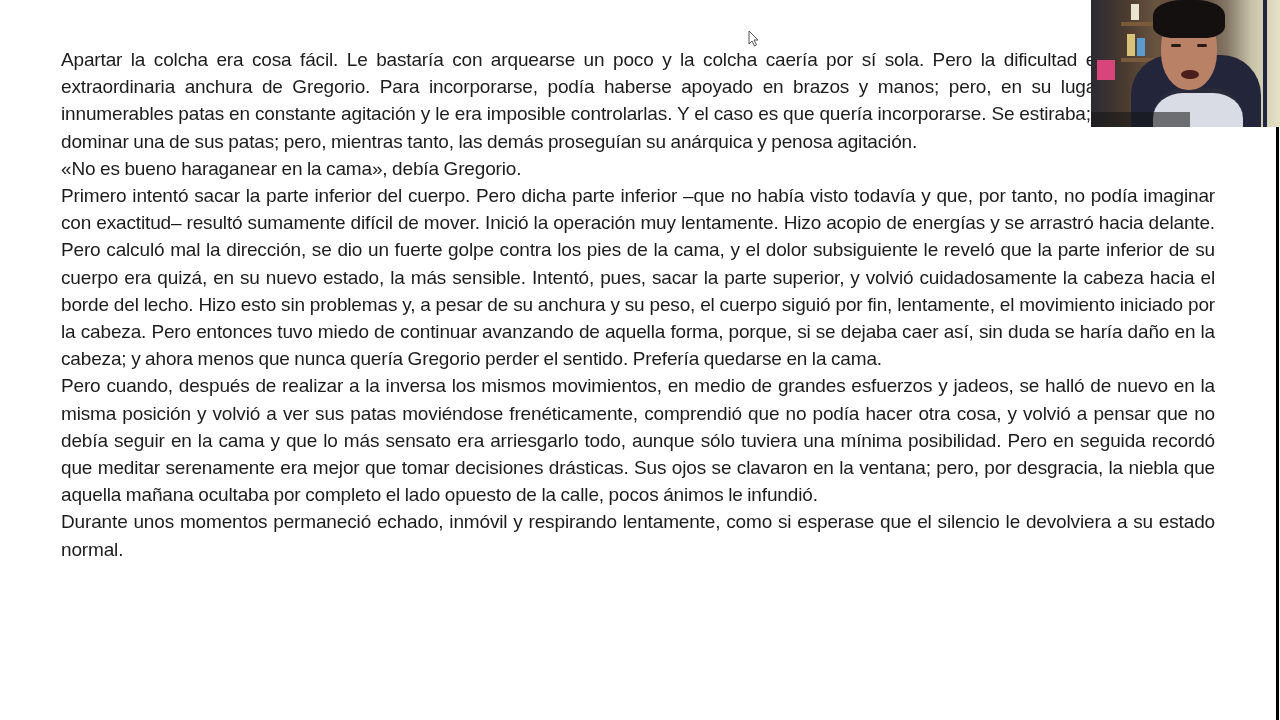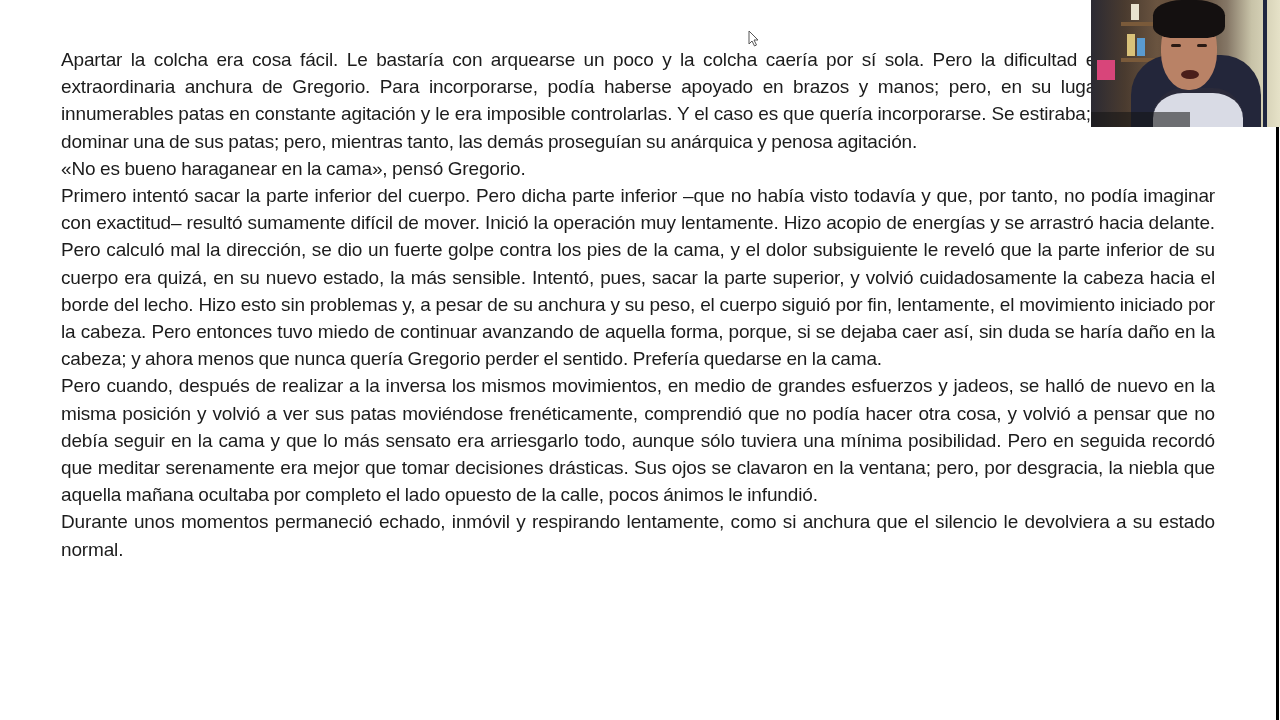--- a/index.html
+++ b/index.html
@@ -162,24 +162,24 @@
       width: 12px;
       height: 18px;
     }
   </style>
 </head>
 <body>
 
 <div class="doc-page">
   <div class="doc-text">
     <p>Apartar la colcha era cosa fácil. Le bastaría con arquearse un poco y la colcha caería por sí sola. Pero la dificultad estribaba en la extraordinaria anchura de Gregorio. Para incorporarse, podía haberse apoyado en brazos y manos; pero, en su lugar, tenía ahora innumerables patas en constante agitación y le era imposible controlarlas. Y el caso es que quería incorporarse. Se estiraba; lograba por fin dominar una de sus patas; pero, mientras tanto, las demás proseguían su anárquica y penosa agitación.</p>
-    <p>«No es bueno haraganear en la cama», pensó Gregorio.</p>
+    <p>«No es bueno haraganear en la cama», debía Gregorio.</p>
     <p>Primero intentó sacar la parte inferior del cuerpo. Pero dicha parte inferior –que no había visto todavía y que, por tanto, no podía imaginar con exactitud– resultó sumamente difícil de mover. Inició la operación muy lentamente. Hizo acopio de energías y se arrastró hacia delante. Pero calculó mal la dirección, se dio un fuerte golpe contra los pies de la cama, y el dolor subsiguiente le reveló que la parte inferior de su cuerpo era quizá, en su nuevo estado, la más sensible. Intentó, pues, sacar la parte superior, y volvió cuidadosamente la cabeza hacia el borde del lecho. Hizo esto sin problemas y, a pesar de su anchura y su peso, el cuerpo siguió por fin, lentamente, el movimiento iniciado por la cabeza. Pero entonces tuvo miedo de continuar avanzando de aquella forma, porque, si se dejaba caer así, sin duda se haría daño en la cabeza; y ahora menos que nunca quería Gregorio perder el sentido. Prefería quedarse en la cama.</p>
     <p>Pero cuando, después de realizar a la inversa los mismos movimientos, en medio de grandes esfuerzos y jadeos, se halló de nuevo en la misma posición y volvió a ver sus patas moviéndose frenéticamente, comprendió que no podía hacer otra cosa, y volvió a pensar que no debía seguir en la cama y que lo más sensato era arriesgarlo todo, aunque sólo tuviera una mínima posibilidad. Pero en seguida recordó que meditar serenamente era mejor que tomar decisiones drásticas. Sus ojos se clavaron en la ventana; pero, por desgracia, la niebla que aquella mañana ocultaba por completo el lado opuesto de la calle, pocos ánimos le infundió.</p>
-    <p>Durante unos momentos permaneció echado, inmóvil y respirando lentamente, como si anchura que el silencio le devolviera a su estado normal.</p>
+    <p>Durante unos momentos permaneció echado, inmóvil y respirando lentamente, como si esperase que el silencio le devolviera a su estado normal.</p>
   </div>
 </div>
 
 <div class="right-border"></div>
 
 <div class="webcam">
   <div class="bg-shelf"></div>
   <div class="shelf-line" style="top:22px;"></div>
   <div class="shelf-line" style="top:58px;"></div>
   <div class="book" style="left:36px; top:34px; height:22px; background:#d9c27a;"></div>

